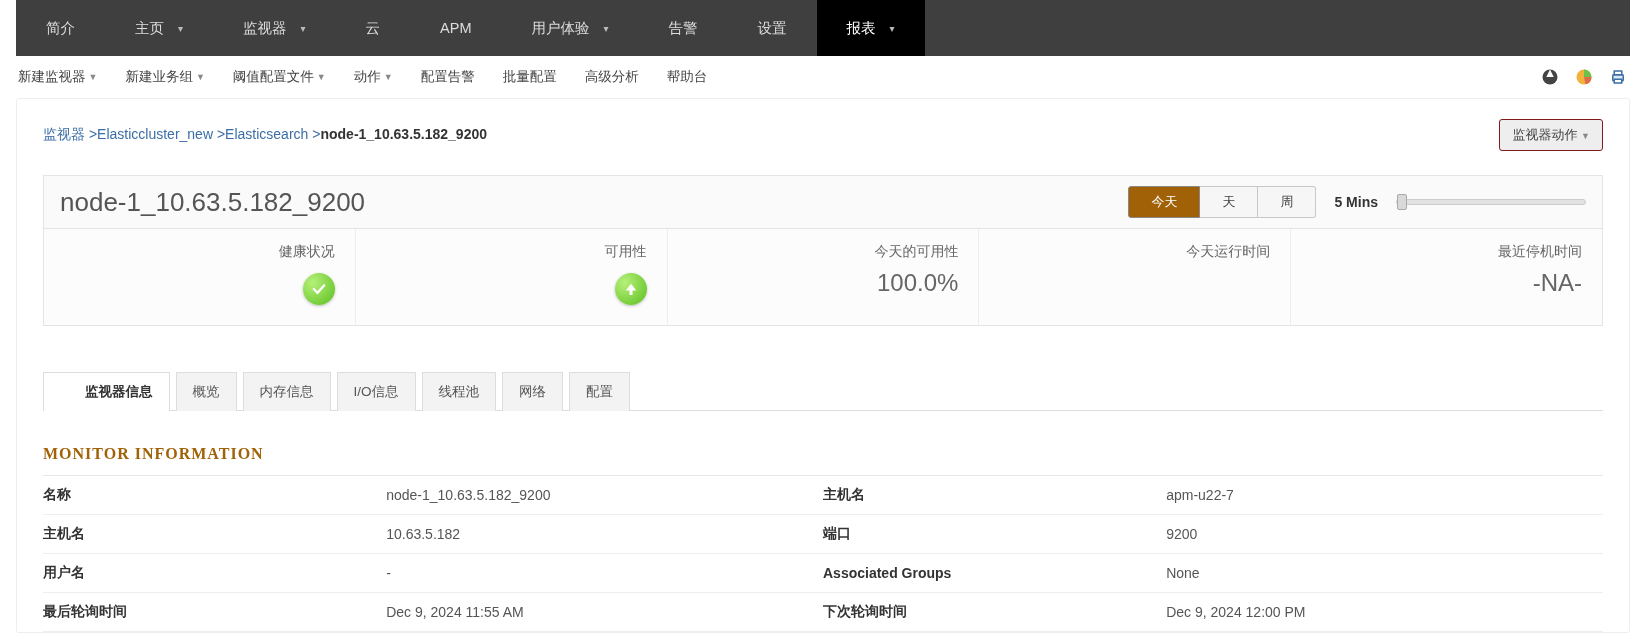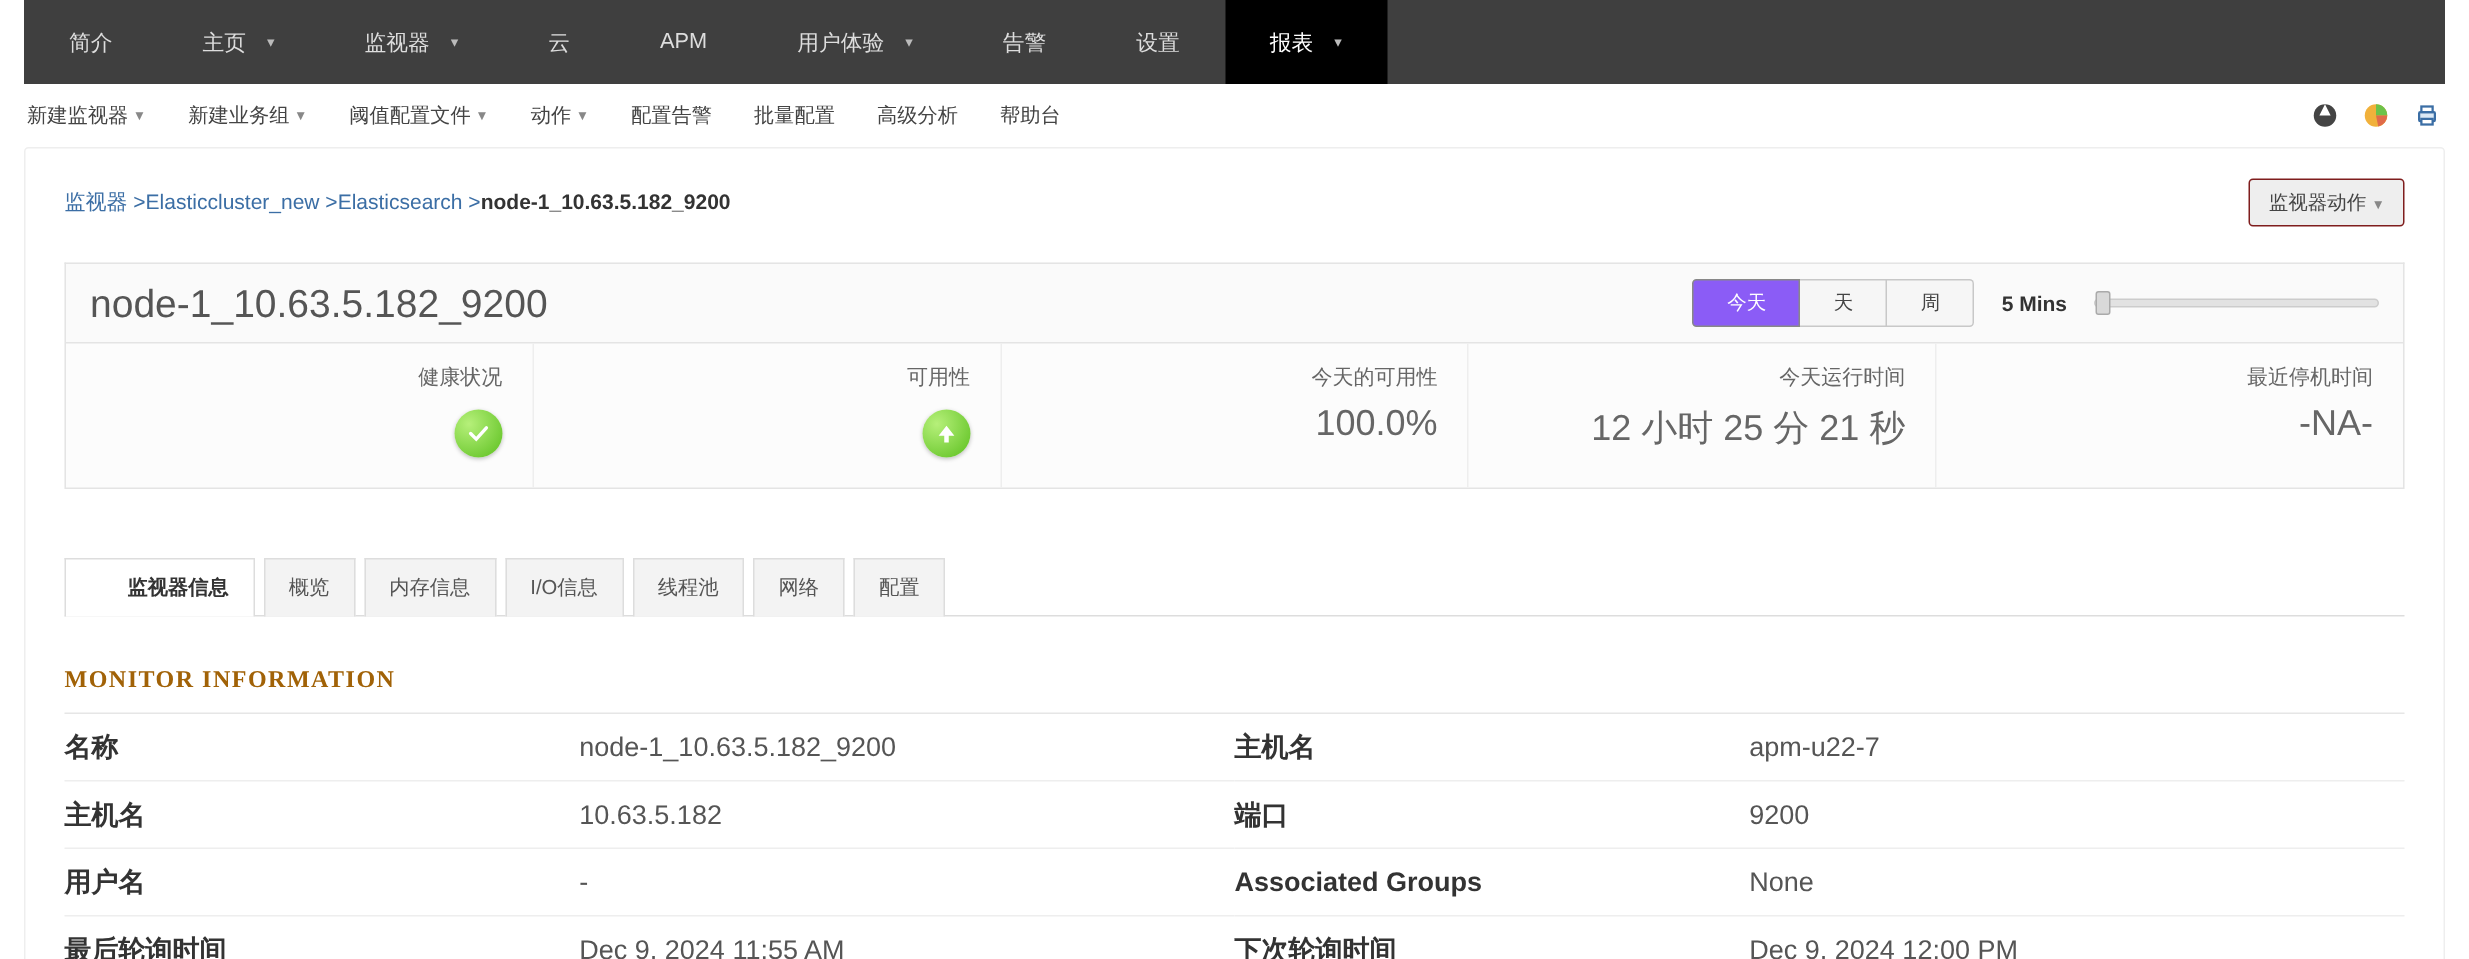--- a/index.html
+++ b/index.html
@@ -28,21 +28,21 @@
   .action-btn { background: #eeeeee; border: 1px solid #7f1d1d; border-radius: 3px; padding: 6px 12px; font-size: 13px; cursor: pointer; color:#444; }
   
   .title-row { display: flex; align-items: center; justify-content: space-between; border: 1px solid #e4e4e4; border-bottom: none; background:#fafafa; padding: 10px 16px; }
   .page-title { font-size: 26px; font-weight: 400; color: #555; }
   .title-right { display: flex; align-items: center; gap: 18px; }
   .seg { display: flex; }
   .seg button { border: 1px solid #c8c8c8; background: #f6f6f6; padding: 6px 22px; font-size: 13px; cursor: pointer; color:#444; }
   .seg button:first-child { border-radius: 3px 0 0 3px; }
   .seg button:last-child { border-radius: 0 3px 3px 0; }
   .seg button + button { border-left: none; }
-  .seg button.active { background: #8b5cf6; color: #fff; border-color:#888;}
+  .seg button.active { background: #a16207; color: #fff; border-color:#888;}
   .mins { font-size: 14px; font-weight: 600; color: #333; }
   .slider { width: 190px; height: 6px; background: #e2e2e2; border-radius: 3px; position: relative; border:1px solid #ccc;}
   .slider .thumb { position: absolute; left: 0; top: -6px; width: 10px; height: 16px; background: #d9d9d9; border: 1px solid #aaa; border-radius: 2px; }
   
   
   .statstrip { display: flex; border: 1px solid #e4e4e4; background: #fcfcfc; }
   .stat { flex: 1; padding: 14px 20px 20px 20px; border-right: 1px solid #eee; text-align: right; }
   .stat:last-child { border-right: none; }
   .stat.center { text-align: right; }
   .stat-label { font-size: 14px; color: #666; margin-bottom: 8px; }
@@ -54,21 +54,21 @@
   
   .tabs { display: flex; margin-top: 46px; gap: 6px; }
   .tab { border: 1px solid #ddd; background: #f3f3f3; padding: 10px 16px; font-size: 13.5px; color: #555; cursor: pointer; border-bottom: none; }
   .tab.active { background: #fff; font-weight: 600; color: #333; position: relative; z-index: 2; padding-left: 41px; }
   .tabline { border-bottom: 1px solid #ddd; margin-top: -1px; }
   
   
   .section-title { font-size: 16px; letter-spacing: 1px; color: #a16207; font-weight: 600; margin: 34px 0 12px 0; font-family: Liberation Serif, serif; }
   .tablewrap { border-top: 1px solid #e6e6e6; }
   table.info { width: 100%; border-collapse: collapse; }
-  table.info td { padding: 10px 0; border-bottom: 1px solid #eee; font-size: 18px; vertical-align: middle; }
+  table.info td { padding: 10px 0; border-bottom: 1px solid #eee; font-size: 14px; vertical-align: middle; }
   table.info td.k { font-weight: 700; color: #333; width: 22%; }
   table.info td.v { color: #555; width: 28%; }
 </style>
 </head>
 <body>
 
 <div class="topnav">
   <div class="topnav-item">
       <span>简介</span>
     </div>
@@ -197,21 +197,20 @@
             <path d="M12 5 L19 14 L14 14 L14 20 L10 20 L10 14 L5 14 Z" fill="#fff"></path>
           </svg>
       </div>
     </div>
     <div class="stat center">
       <div class="stat-label">今天的可用性</div>
       <div class="stat-value">100.0%</div>
     </div>
     <div class="stat">
       <div class="stat-label">今天运行时间</div>
-      <div class="stat-value">12 小时 25 分 21 秒</div>
     </div>
     <div class="stat">
       <div class="stat-label">最近停机时间</div>
       <div class="stat-value">-NA-</div>
     </div>
   </div>
 
   <div class="tabs">
     <div class="tab active">监视器信息</div>
     <div class="tab">概览</div>

